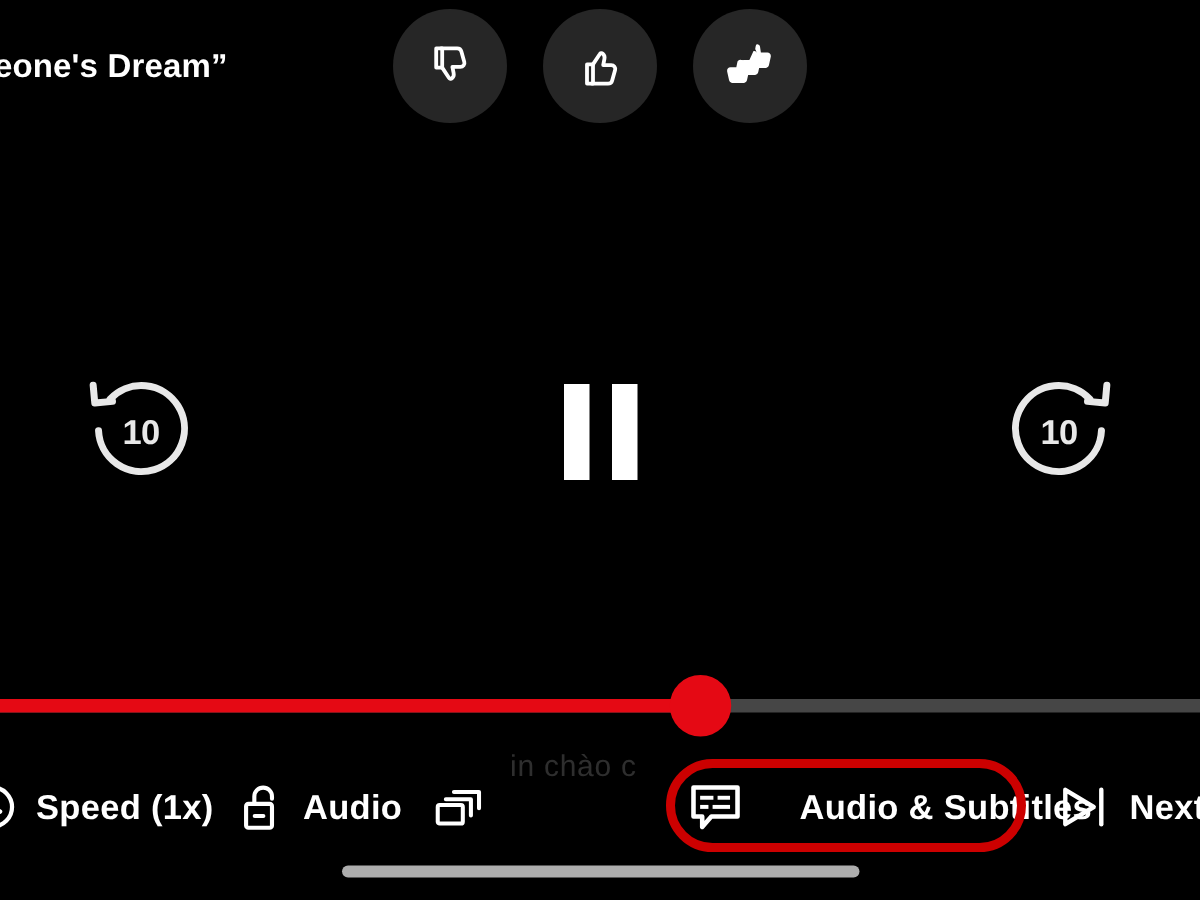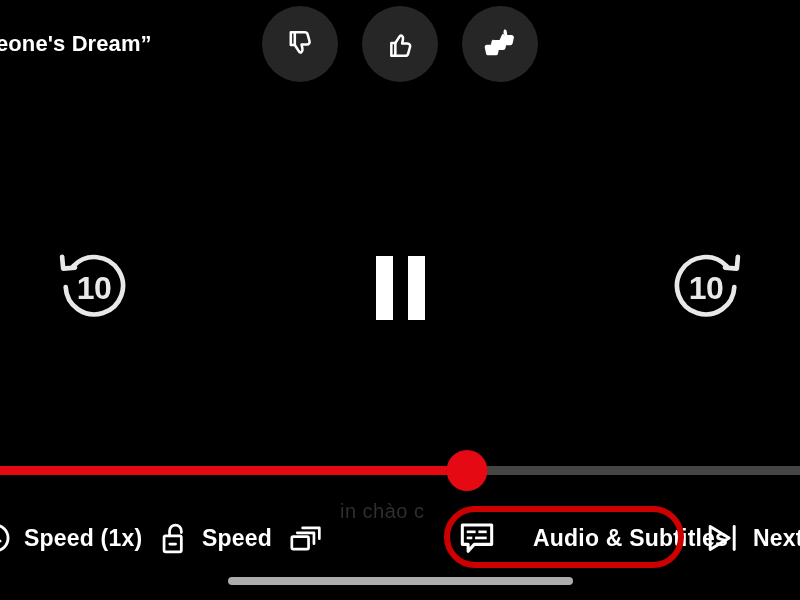--- a/index.html
+++ b/index.html
@@ -79,21 +79,21 @@
   }
   .seek-back { left:38px; }
   .seek-fwd  { left:650px; }
   .seek-btn .num {
     position:absolute;
     left:0; top:0;
     width:112px; height:112px;
     display:flex;
     align-items:center;
     justify-content:center;
-    font-size:32px;
+    font-size:23px;
     font-weight:600;
     color:#e8e8e8;
     letter-spacing:-0.5px;
   }
   .playpause {
     position:absolute;
     left:344px; top:6px;
     width:112px; height:100px;
     display:flex;
     align-items:center;
@@ -279,21 +279,21 @@
     </div>
 
     <div class="bb-item bb-lock">
       <span class="bb-icon">
         <svg width="32" height="34" viewBox="0 0 24 26" fill="none" stroke="#fff" stroke-width="2.1" stroke-linecap="round" stroke-linejoin="round">
           <rect x="4.4" y="11.4" width="13.2" height="12.2" rx="1.2"></rect>
           <path d="M8.6 11.4V7.6a4.5 4.5 0 0 1 9.0 0v1.2"></path>
           <line x1="8.8" y1="17.6" x2="13.2" y2="17.6"></line>
         </svg>
       </span>
-      <span class="lbl">Speed</span>
+      <span class="lbl">Audio</span>
     </div>
 
     <div class="bb-item bb-episodes">
       <span class="bb-icon">
         <svg width="36" height="32" viewBox="0 0 28 24" fill="none" stroke="#fff" stroke-width="2.1" stroke-linecap="round" stroke-linejoin="round">
           <rect x="2.2" y="11.0" width="13.0" height="9.6" rx="1.0"></rect>
           <path d="M6.4 8.0h13.0v8.4"></path>
           <path d="M10.6 4.2h13.0v8.4"></path>
         </svg>
       </span>

